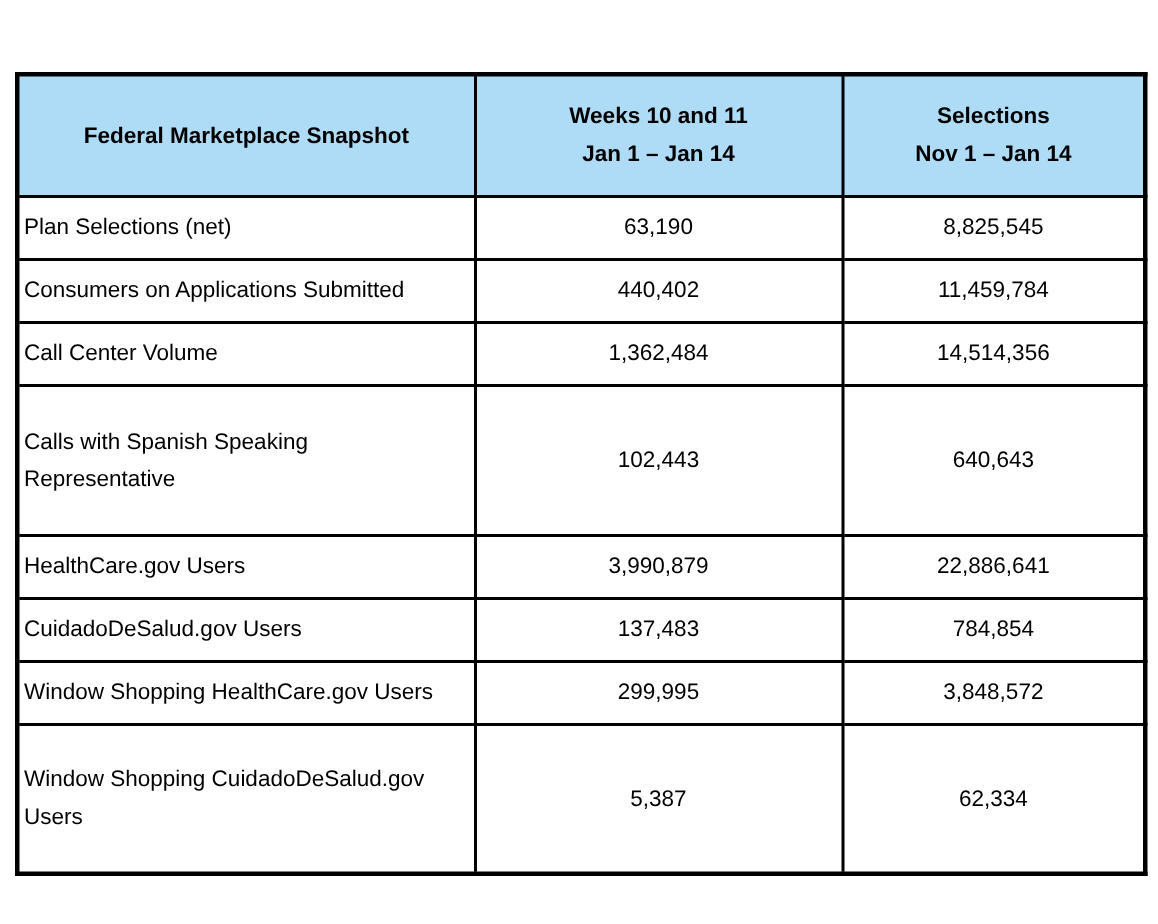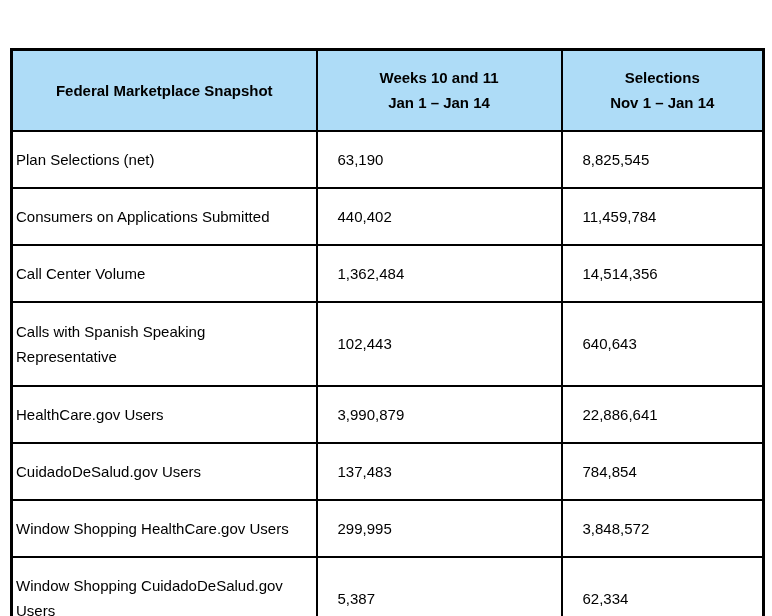--- a/index.html
+++ b/index.html
@@ -28,36 +28,36 @@
   col.c1 { width: 305px; }
   col.c2 { width: 245px; }
   col.c3 { width: 202px; }
   th, td {
     border: 2px solid var(--border);
     vertical-align: middle;
     font-size: 15px;
     line-height: 25px;
   }
   thead tr { height: 81px; }
-  tbody tr { height: 57px; }
-  tbody tr.tall { height: 84px; }
+  tbody tr { height: 42px; }
+  tbody tr.tall { height: 100px; }
   th {
     background: var(--header-bg);
     font-weight: bold;
     text-align: center;
     padding: 2px 4px;
   }
   th .hl { display: block; }
   td.label {
     text-align: left;
     padding: 4px 8px 4px 3px;
   }
   td.num {
-    text-align: left;
-    padding: 4px 20px;
+    text-align: center;
+    padding: 4px 4px;
   }
 </style>
 </head>
 <body>
 
 <table class="snapshot">
   <colgroup>
       <col class="c1">
       <col class="c2">
       <col class="c3">

